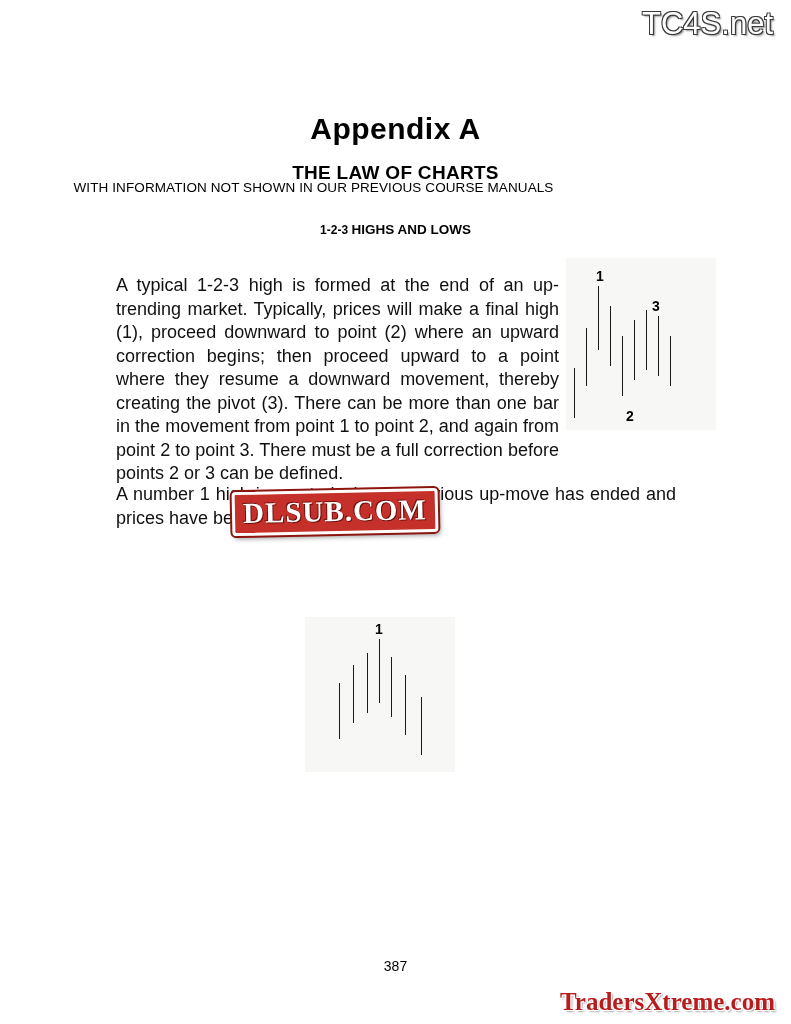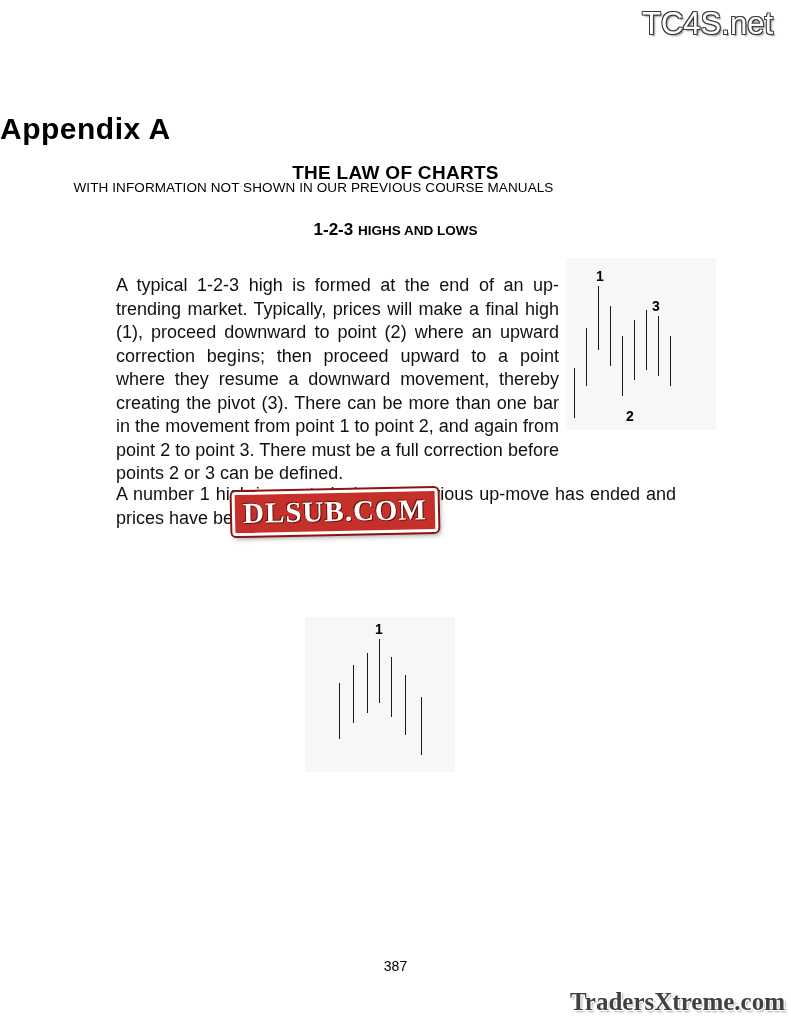--- a/index.html
+++ b/index.html
@@ -29,25 +29,25 @@
     text-shadow:
       -1px -1px 0 #3a3a3a,
        1px -1px 0 #3a3a3a,
       -1px  1px 0 #3a3a3a,
        1px  1px 0 #3a3a3a,
        2px  2px 2px rgba(0,0,0,0.45);
   }
   .wm-bottom {
     position: absolute;
     bottom: 8px;
-    right: 6px;
+    right: 16px;
     font-family: "Liberation Serif", serif;
     font-weight: bold;
     font-size: 25px;
-    color: #404040;
+    color: #b91c1c;
     text-shadow:
       -1px -1px 0 #ffffff,
        1px -1px 0 #ffffff,
       -1px  1px 0 #ffffff,
        1px  1px 0 #ffffff,
        2px 2px 2px rgba(0,0,0,0.35);
   }
   .wm-center {
     position: absolute;
     left: 232px;
@@ -71,20 +71,21 @@
   
   .page {
     position: absolute;
     inset: 0;
   }
   .appendix-title {
     position: absolute;
     top: 92px;
     left: 0;
     width: 791px;
+    text-align: center;
     font-size: 30px;
     font-family: "Liberation Sans", sans-serif;
     letter-spacing: 0.5px;
   }
   .doc-title {
     position: absolute;
     top: 146px;
     left: 0;
     width: 791px;
     text-align: center;
@@ -102,21 +103,21 @@
     letter-spacing: 0.1px;
   }
   .section-head {
     position: absolute;
     top: 220px;
     left: 0;
     width: 791px;
     text-align: center;
     font-weight: bold;
   }
-  .section-head .big { font-size: 17px; text-align: right; }
+  .section-head .big { font-size: 12px; text-align: right; }
   .section-head .small { font-size: 13.5px; text-align: right; }
 
   .para {
     position: absolute;
     font-size: 18px;
     line-height: 23.5px;
     text-align: justify;
     color: #111;
   }
   #para1 {

